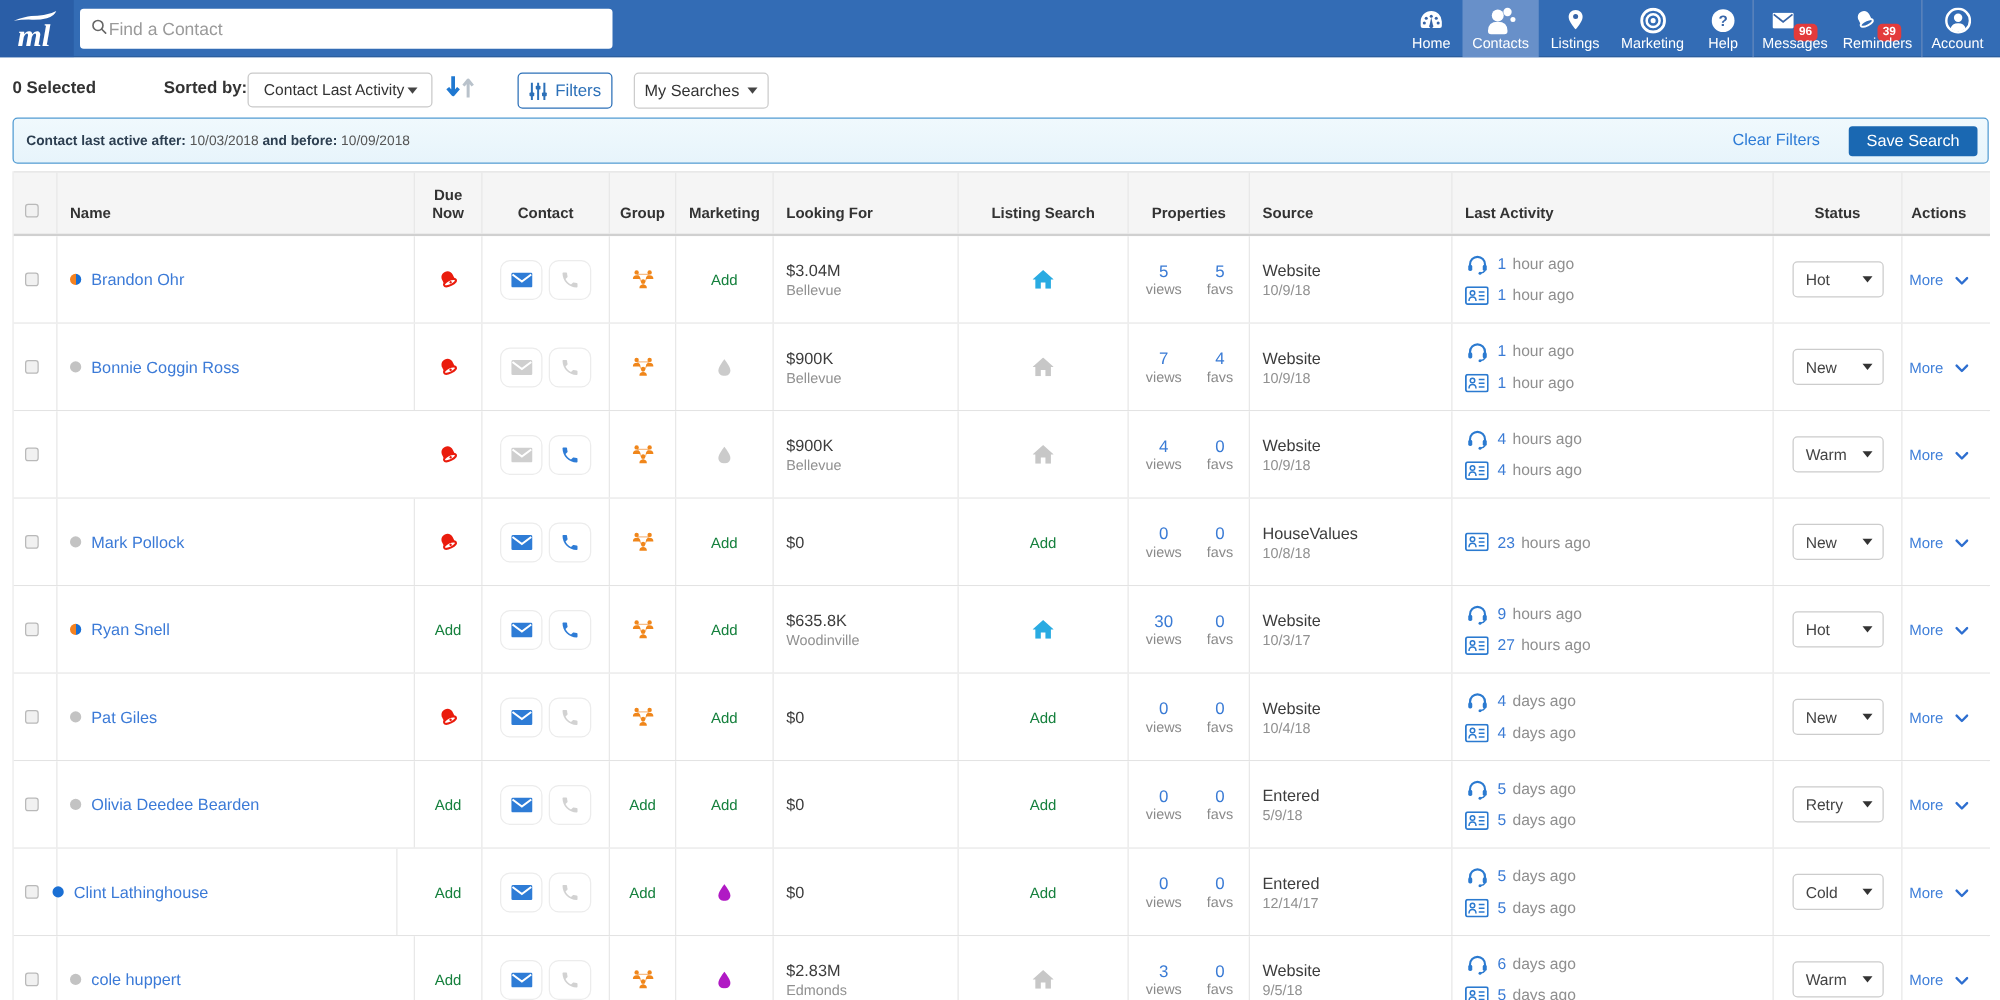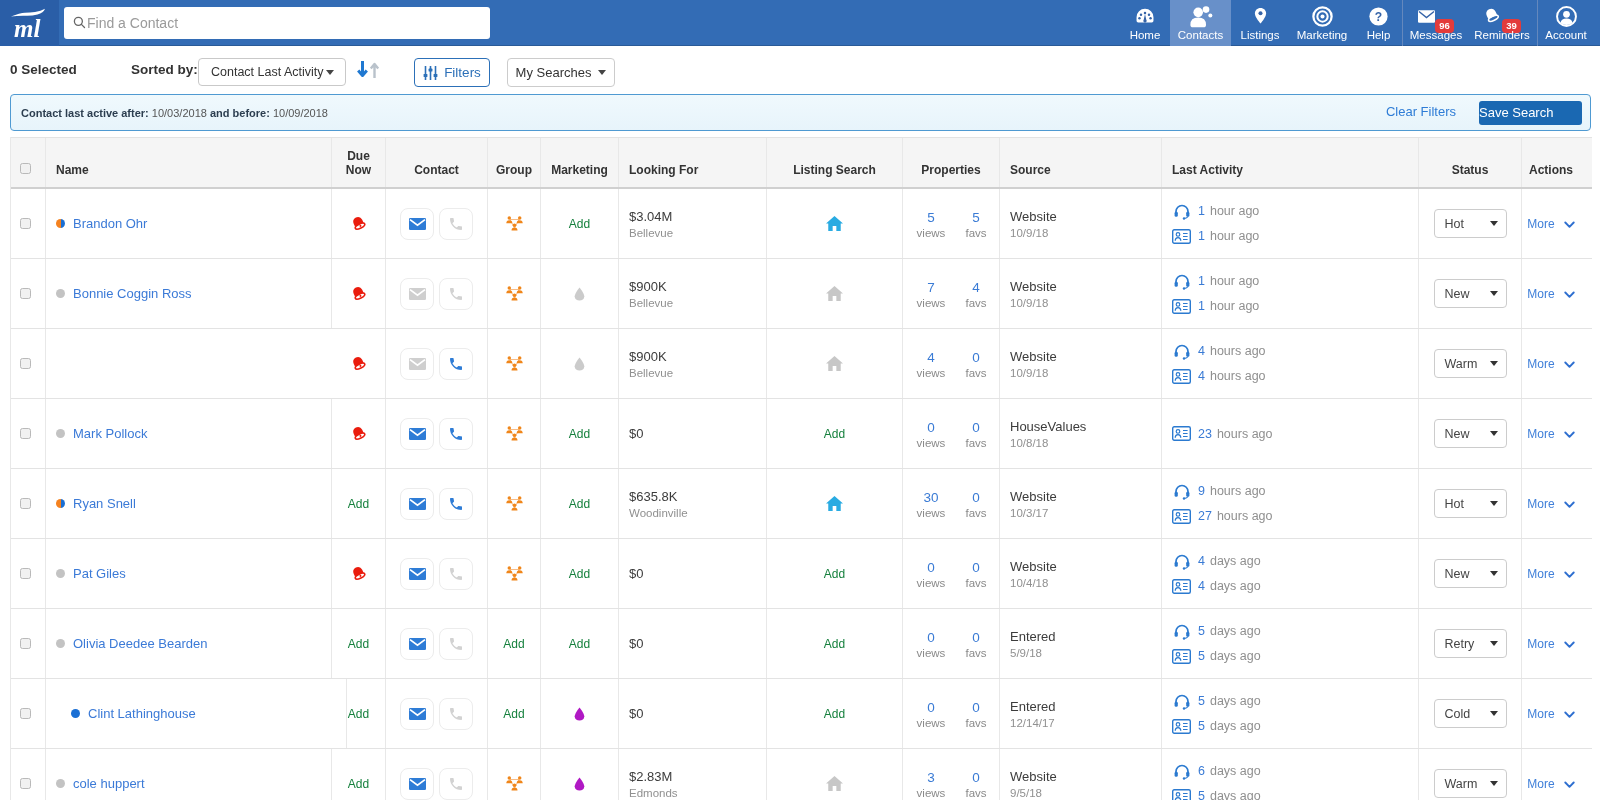--- a/index.html
+++ b/index.html
@@ -25,21 +25,21 @@
 .selbox { position:absolute; background:#fff; border:1px solid #c9c9c9; border-radius:4px; font-size:12.5px; color:#333; }
 .caret { display:inline-block; width:0; height:0; border-left:4.5px solid transparent; border-right:4.5px solid transparent; border-top:5px solid #444; vertical-align:middle; }
 #filtersbtn { position:absolute; left:414px; top:12px; width:76px; height:29px; border:1px solid #2c70b8; border-radius:4px; color:#2c70b8; font-size:13.5px; display:flex; align-items:center; justify-content:center; gap:6px; }
 #mysearches { position:absolute; left:507px; top:12px; width:108px; height:29px; border:1px solid #ccc; border-radius:4px; color:#333; font-size:13px; display:flex; align-items:center; justify-content:center; gap:7px; }
 
 
 #fbar { position:absolute; left:10px; top:94px; width:1581px; height:37px; background:linear-gradient(#f0f9fd,#e7f4fb); border:1.5px solid #4f9ad2; border-radius:4px; }
 #fbar .txt { position:absolute; left:10px; top:12px; font-size:11px; color:#555; }
 #fbar .txt b { color:#2c3e50; }
 #fbar .clear { position:absolute; right:134px; top:9px; font-size:13px; color:#2e7cd6; }
-#fbar .save { position:absolute; right:8px; top:6px; width:103px; height:24px; background:#1a68b2; color:#fff; font-size:13px; border-radius:3px; text-align:left; line-height:24px; }
+#fbar .save { position:absolute; right:8px; top:6px; width:103px; height:24px; background:#1a68b2; color:#fff; font-size:13px; border-radius:3px; text-align:center; line-height:24px; }
 
 
 #tbl { position:absolute; left:10px; top:137px; width:1581px; height:681px; border-left:1px solid #e8e8e8; border-right:1px solid #e8e8e8; }
 #thead { position:absolute; left:0; top:0; width:1581px; height:52px; background:#f5f5f5; border-top:1px solid #e3e3e3; border-bottom:2px solid #d0d0d0; }
 .trow { position:relative; width:1581px; height:70px; border-bottom:1px solid #e3e3e3; background:#fff; }
 #tbody { position:absolute; left:0; top:52px; width:1581px; }
 .cell { position:absolute; top:0; height:100%; border-right:1px solid #e8e8e8; }
 .cell:last-child { border-right:none; }
 .cc { display:flex; align-items:center; justify-content:center; gap:5px; }
 .cl { display:flex; align-items:center; }
@@ -936,21 +936,21 @@
             <svg width="11" height="8" viewBox="0 0 11 8">
               <path d="M1.3 1.5 L5.5 5.8 L9.7 1.5" fill="none" stroke="#2e6fd0" stroke-width="1.9" stroke-linecap="round" stroke-linejoin="round"></path>
             </svg>
           </span>
         </div>
       </div>
 <div class="trow">
         <div class="cell cbcell" style="left:0px;width:35px">
           <span class="ckb"></span>
         </div>
-        <div class="cell cl" style="left:50px;width:286px">
+        <div class="cell cl" style="left:21px;width:286px">
           <span class="namewrap">
             <span class="dot" style="background:#1a6fd4"></span>
             <span class="nlink">Clint Lathinghouse</span>
           </span>
         </div>
         <div class="cell cc" style="left:321px;width:54px">
           <span class="add">Add</span>
         </div>
         <div class="cell cc" style="left:375px;width:102px">
           <span class="ibtn">

